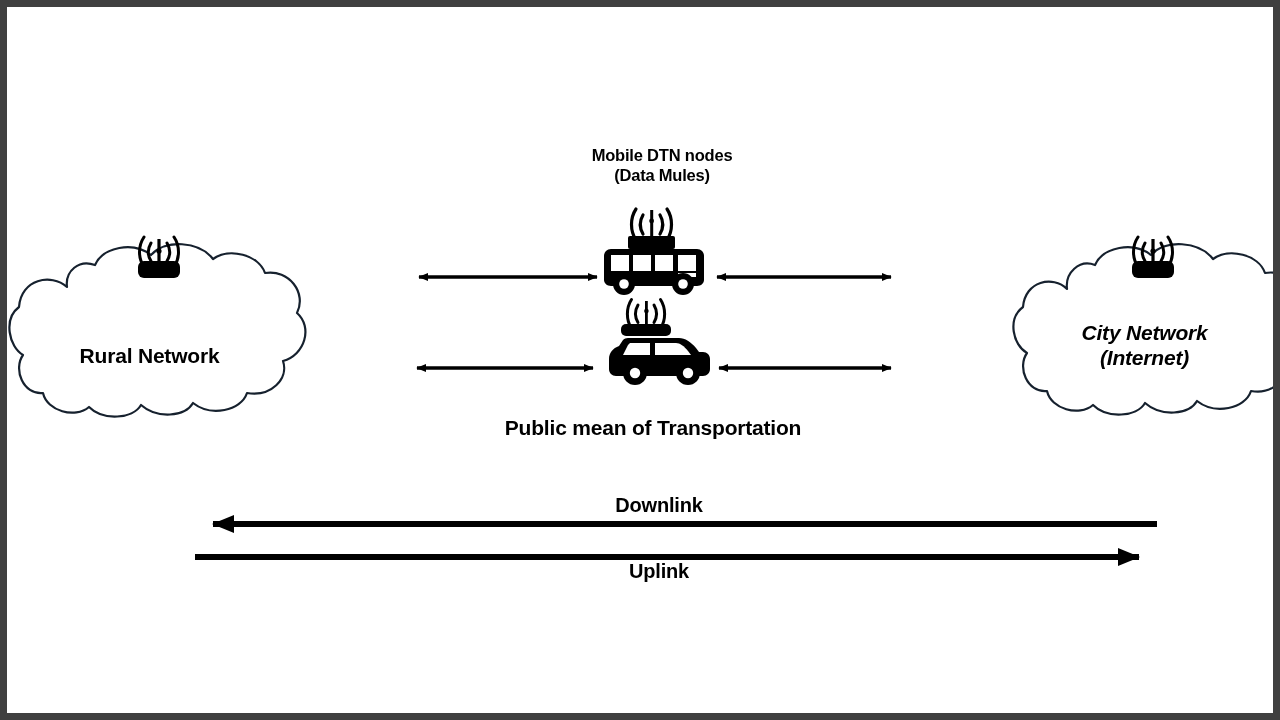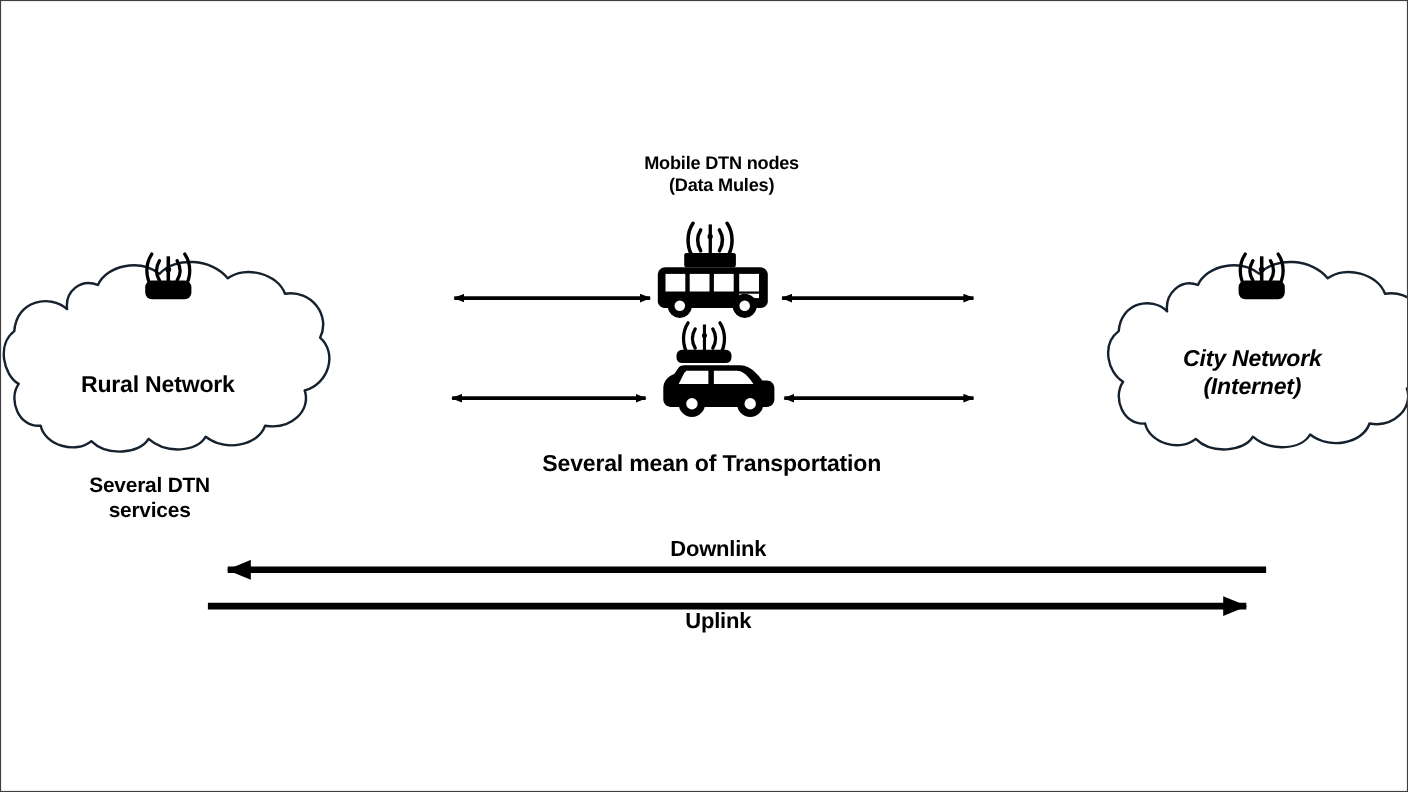--- a/index.html
+++ b/index.html
@@ -8,21 +8,21 @@
     background: #ffffff;
   }
   body {
     font-family: "Liberation Sans", sans-serif;
   }
   #canvas {
     position: relative;
     width: 1280px;
     height: 720px;
     background: #ffffff;
-    border: 1px solid #404040;
+    border: 7px solid #404040;
     box-sizing: border-box;
     overflow: hidden;
   }
   .svg-layer {
     position: absolute;
     left: 0;
     top: 0;
     width: 1280px;
     height: 720px;
   }
@@ -231,22 +231,20 @@
   </svg>
 
   <div class="lbl" id="label-mobile-nodes">Mobile DTN nodes
 (Data Mules)</div>
 
   <div class="lbl" id="label-cloud-left">Rural Network</div>
 
   <div class="lbl" id="label-cloud-right">City Network
 (Internet)</div>
 
-  <div class="lbl" id="label-dtn-services">Several DTN
-services</div>
-
-  <div class="lbl" id="label-transportation">Several mean of Transportation</div>
+
+  <div class="lbl" id="label-transportation">Public mean of Transportation</div>
 
   <div class="lbl" id="label-downlink">Downlink</div>
 
   <div class="lbl" id="label-uplink">Uplink</div>
 
 </div>
 
 </body></html>

